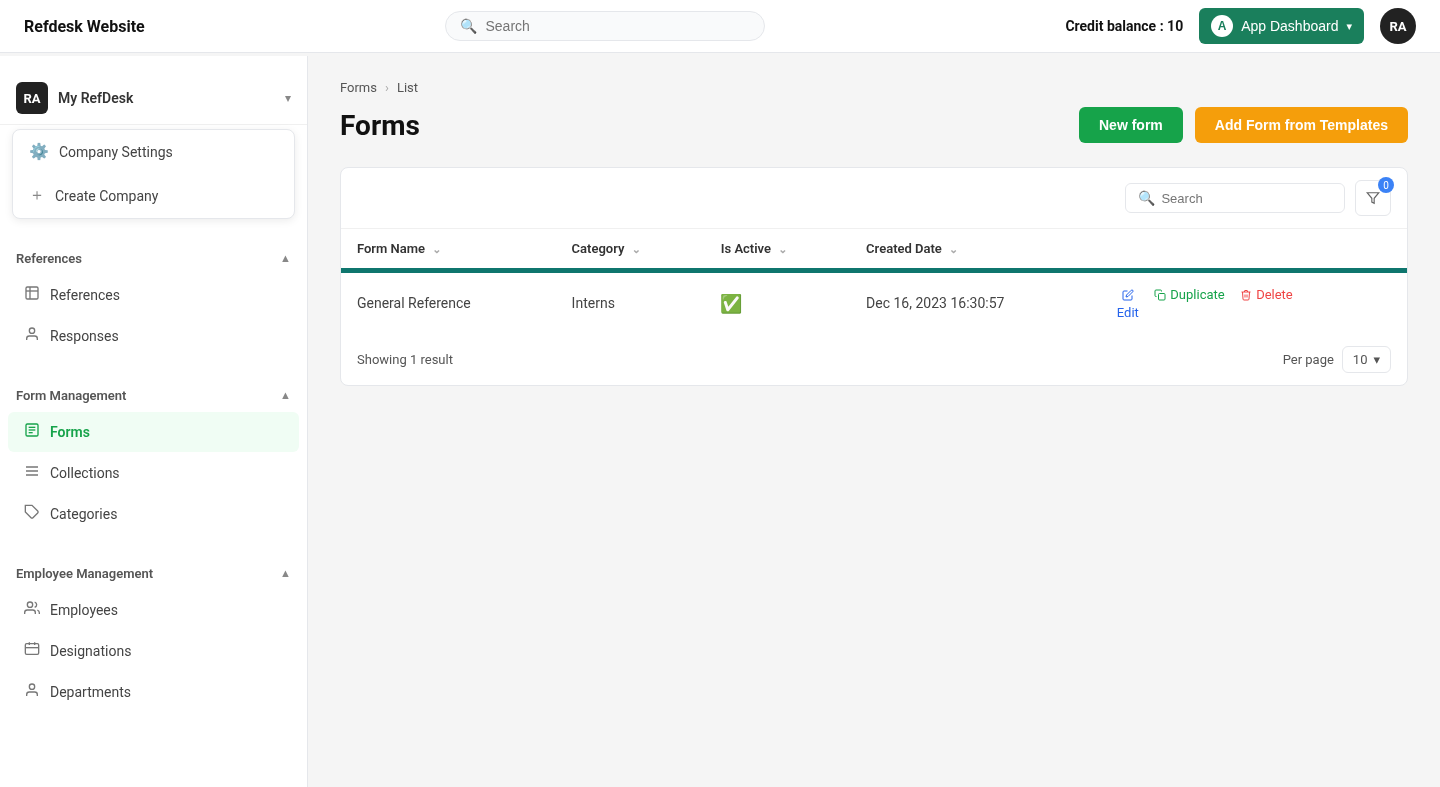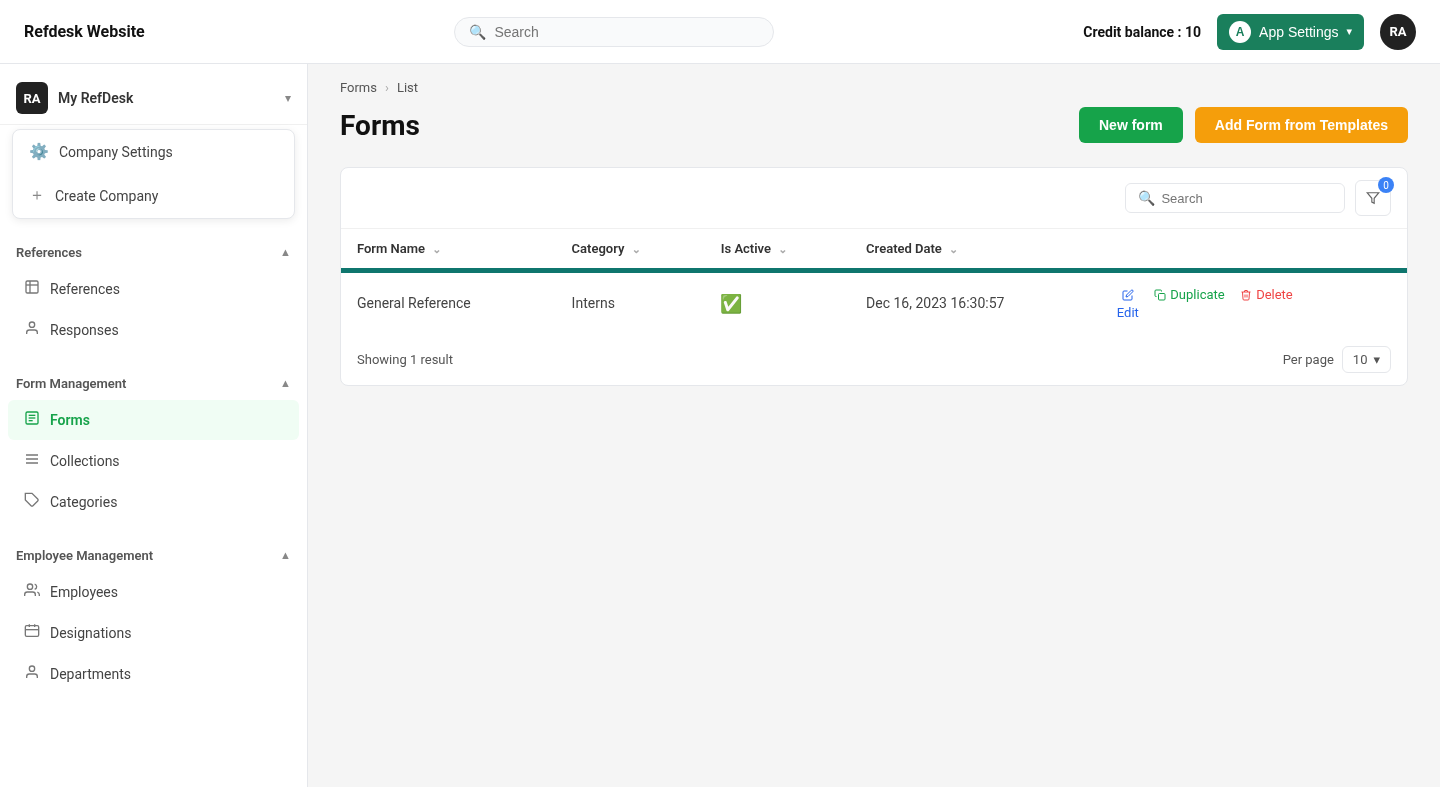--- a/index.html
+++ b/index.html
@@ -1,21 +1,21 @@
 <!DOCTYPE html>
 <html><head>
   <meta charset="utf-8">
   <style>
     * { box-sizing: border-box; margin: 0; padding: 0; }
     body { font-family: -apple-system, BlinkMacSystemFont, 'Segoe UI', Roboto, sans-serif; background: #f5f5f5; color: #333; font-size: 14px; }
 
     
     .topnav {
       display: flex; align-items: center; background: #fff; padding: 0 24px;
-      height: 64px; border-bottom: 1px solid #e5e7eb; position: fixed; top: 0; left: 0; right: 0; z-index: 100;
+      height: 53px; border-bottom: 1px solid #e5e7eb; position: fixed; top: 0; left: 0; right: 0; z-index: 100;
     }
     .topnav-logo { font-weight: 700; font-size: 16px; color: #111; white-space: nowrap; }
     .topnav-search { flex: 1; display: flex; justify-content: center; }
     .topnav-search-box {
       display: flex; align-items: center; background: #f9fafb; border: 1px solid #e5e7eb;
       border-radius: 20px; padding: 6px 14px; width: 320px; gap: 8px;
     }
     .topnav-search-box input { border: none; background: transparent; outline: none; font-size: 14px; color: #555; width: 100%; }
     .search-icon-sm { color: #9ca3af; font-size: 14px; }
     .topnav-right { display: flex; align-items: center; gap: 16px; }
@@ -43,21 +43,21 @@
     .sidebar-user { display: flex; align-items: center; gap: 10px; padding: 10px 16px 10px 16px; cursor: pointer; border-bottom: 1px solid #f0f0f0; margin-bottom: 4px; }
     .sidebar-user-avatar { width: 32px; height: 32px; background: #222; color: #fff; border-radius: 6px; display: flex; align-items: center; justify-content: center; font-weight: 700; font-size: 13px; }
     .sidebar-user-name { font-weight: 600; font-size: 14px; flex: 1; }
     .sidebar-chevron { color: #888; font-size: 12px; }
 
     
     .sidebar-dropdown { background: #fff; border: 1px solid #e5e7eb; border-radius: 8px; margin: 0 12px 8px 12px; box-shadow: 0 2px 8px rgba(0,0,0,0.08); }
     .sidebar-dropdown-item { display: flex; align-items: center; gap: 10px; padding: 12px 16px; cursor: pointer; color: #444; font-size: 14px; }
     .sidebar-dropdown-item .icon { color: #888; font-size: 16px; }
 
-    .sidebar-section { margin-top: 18px; }
+    .sidebar-section { margin-top: 24px; }
     .sidebar-section-header { display: flex; align-items: center; justify-content: space-between; padding: 8px 16px; cursor: pointer; }
     .sidebar-section-title { font-size: 13px; font-weight: 600; color: #555; }
     .sidebar-section-chevron { color: #888; font-size: 11px; }
     .sidebar-item { display: flex; align-items: center; gap: 10px; padding: 10px 16px; cursor: pointer; color: #444; font-size: 14px; border-radius: 6px; margin: 1px 8px; }
     .sidebar-item.active { background: #f0fdf4; color: #16a34a; }
     .sidebar-item.active .sidebar-item-icon { color: #16a34a; }
     .sidebar-item-icon { font-size: 16px; color: #777; }
 
     
     .main { margin-left: 308px; flex: 1; padding: 24px 32px; }
@@ -112,21 +112,21 @@
       <span class="search-icon-sm">🔍</span>
       <input type="text" placeholder="Search" style="">
     </div>
   </div>
   <div class="topnav-right">
     <div class="credit-balance">
       <span>Credit balance :</span> <span>10</span>
     </div>
     <button class="app-dashboard-btn">
       <span class="avatar-a">A</span>
-      <span>App Settings</span>
+      <span>App Dashboard</span>
       <span class="chevron">▾</span>
     </button>
     <div class="user-avatar">RA</div>
   </div>
 </nav>
 
 <div class="layout">
 
   <aside class="sidebar">
     <div class="sidebar-user">

